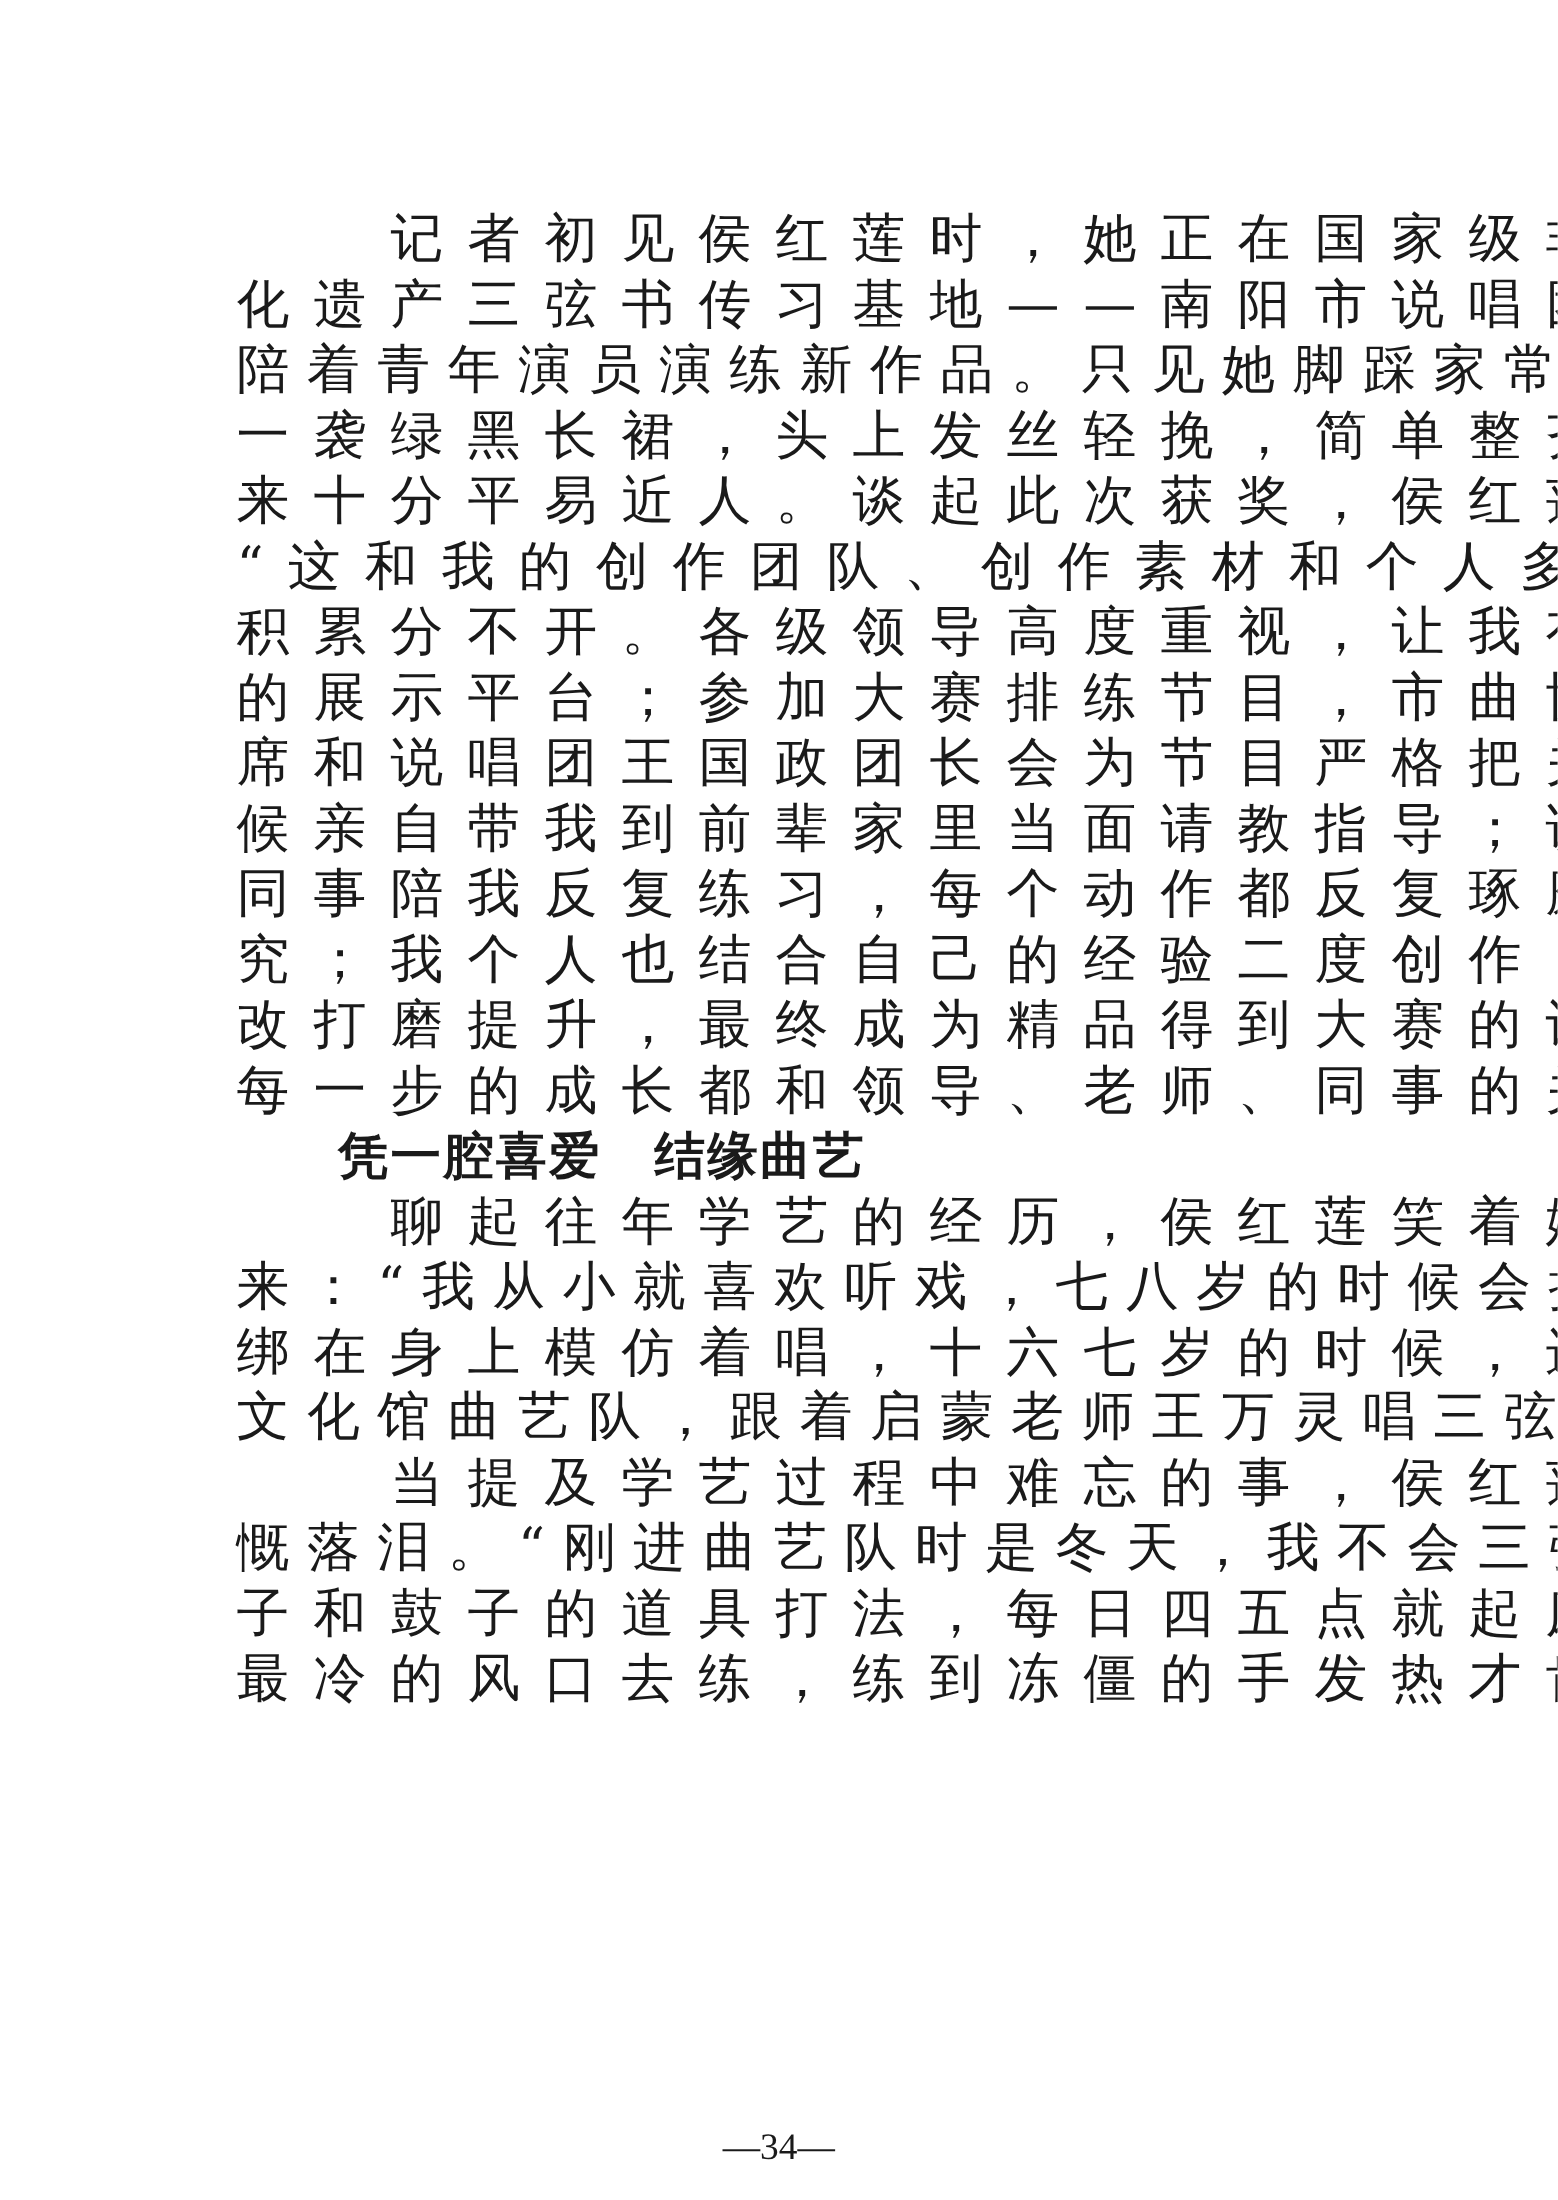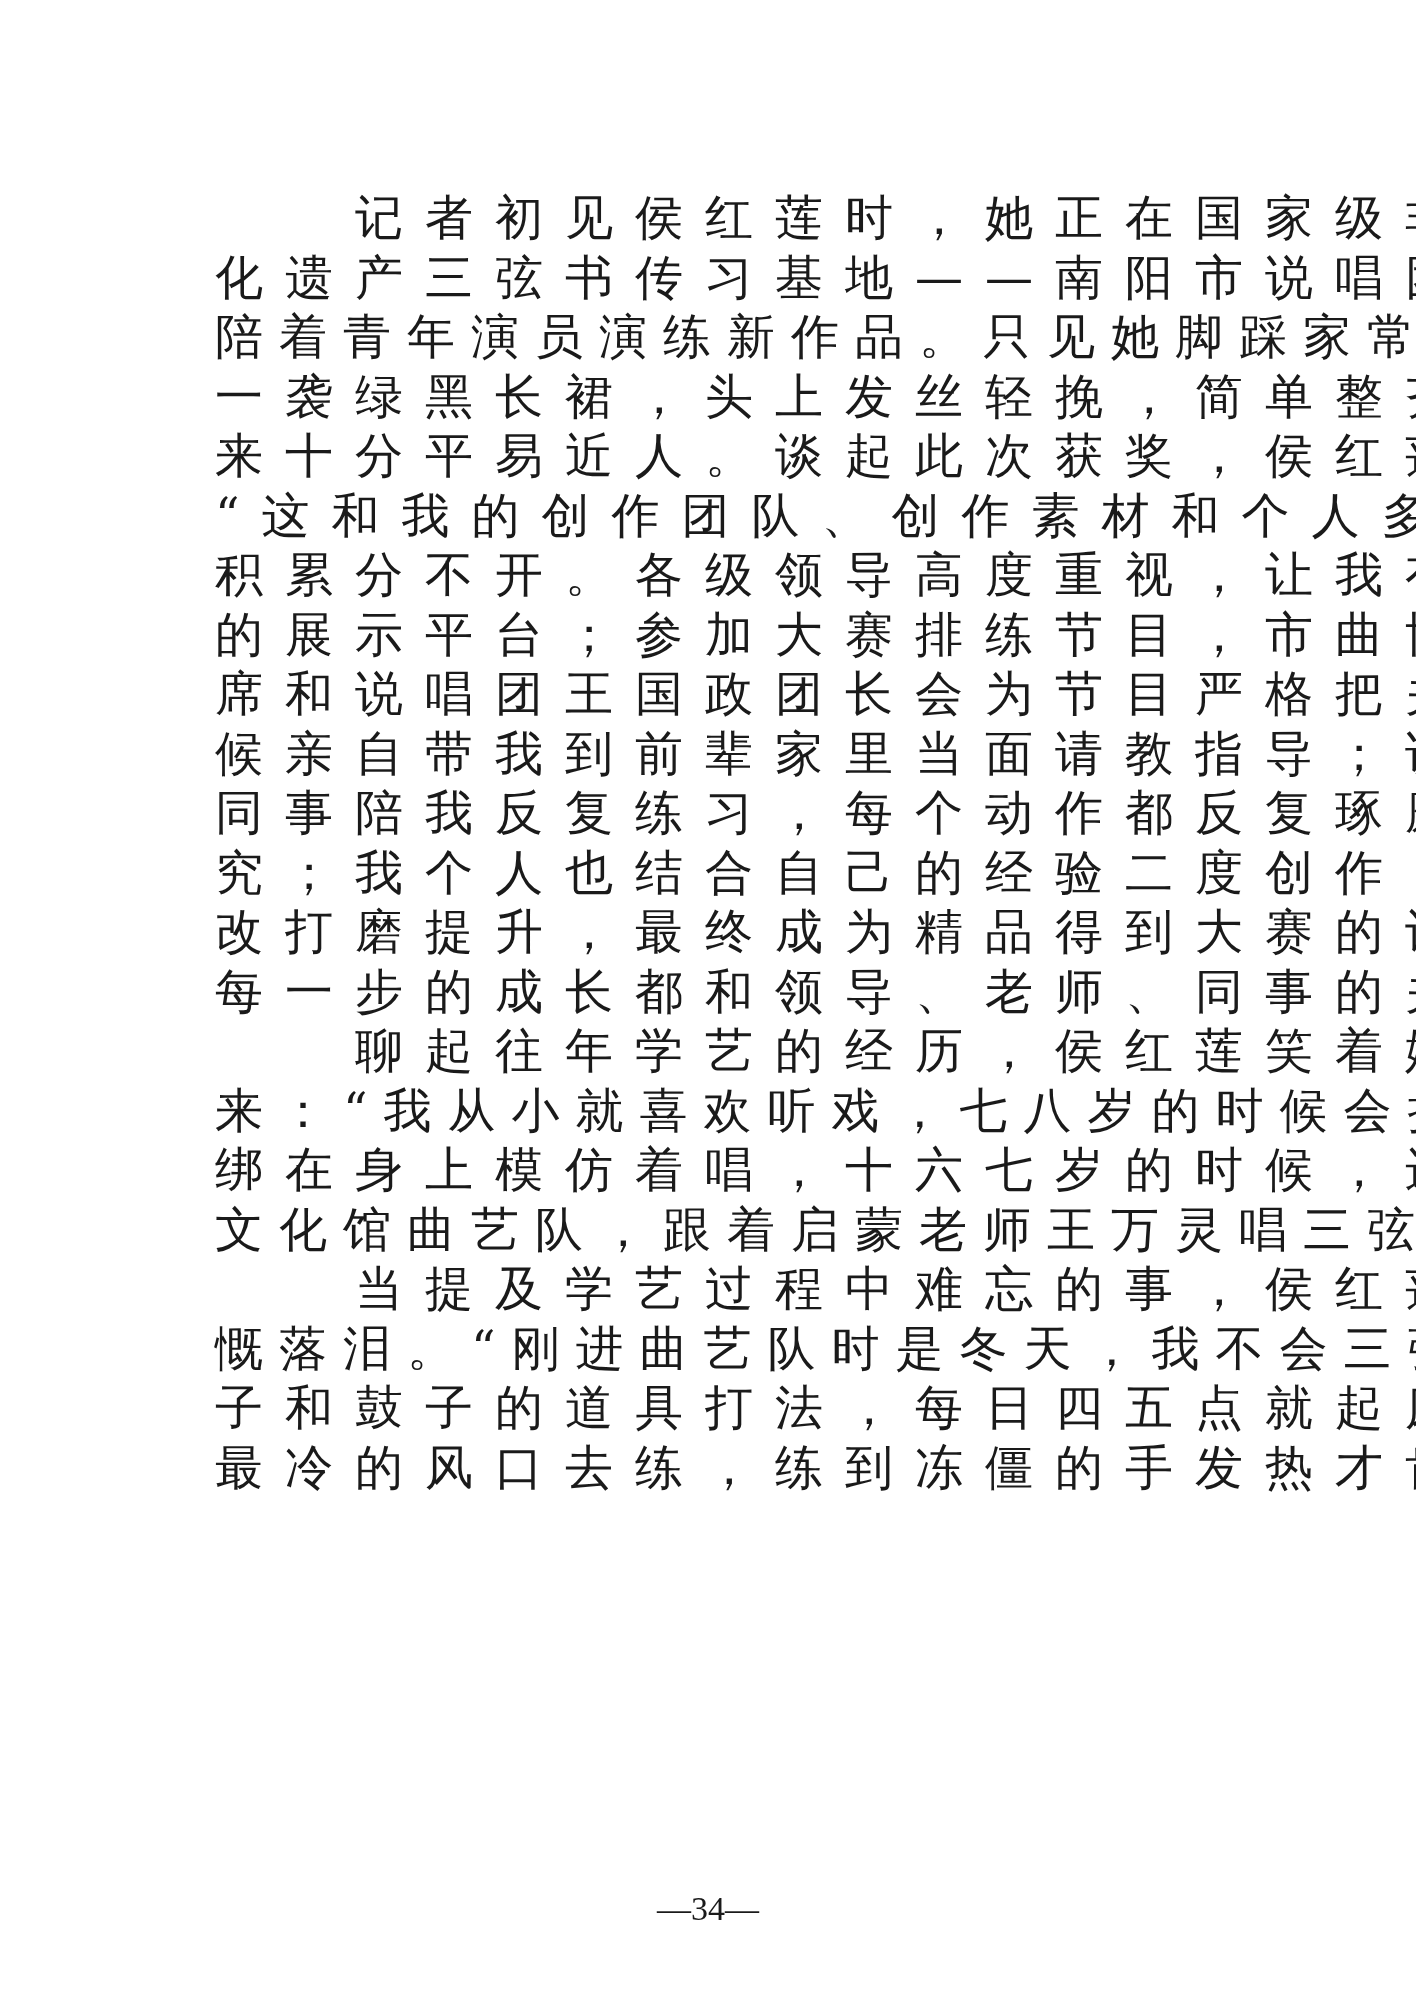--- a/index.html
+++ b/index.html
@@ -33,21 +33,21 @@
     font-family: "DejaVu Sans", "Liberation Sans", sans-serif;
     font-weight: bold;
     font-size: 46px;
     letter-spacing: 2px;
     padding-left: 92px;
   }
   .page-number {
     position: absolute;
     left: 0;
     width: 1416px;
-    top: 1890px;
+    top: 1934px;
     text-align: center;
     font-family: "Liberation Serif", "DejaVu Serif", serif;
     font-size: 34px;
     color: #1a1a1a;
   }
 </style>
 </head>
 <body>
 
 <div class="page">
@@ -58,20 +58,21 @@
   <div class="line">来十分平易近人。谈起此次获奖，侯红莲表示：</div>
   <div class="line">“这和我的创作团队、创作素材和个人多年学习</div>
   <div class="line">积累分不开。各级领导高度重视，让我有了更多</div>
   <div class="line">的展示平台；参加大赛排练节目，市曲协文华主</div>
   <div class="line">席和说唱团王国政团长会为节目严格把关，有时</div>
   <div class="line">候亲自带我到前辈家里当面请教指导；说唱团的</div>
   <div class="line">同事陪我反复练习，每个动作都反复琢磨细心研</div>
   <div class="line">究；我个人也结合自己的经验二度创作，反复修</div>
   <div class="line">改打磨提升，最终成为精品得到大赛的认可。我</div>
   <div class="line">每一步的成长都和领导、老师、同事的关心、关</div>
+  <div class="line heading">凭一腔喜爱　结缘曲艺</div>
   <div class="line">　　聊起往年学艺的经历，侯红莲笑着娓娓道</div>
   <div class="line" style="letter-spacing:16px">来：“我从小就喜欢听戏，七八岁的时候会把纱巾</div>
   <div class="line">绑在身上模仿着唱，十六七岁的时候，进入社旗</div>
   <div class="line" style="letter-spacing:16px">文化馆曲艺队，跟着启蒙老师王万灵唱三弦书。”</div>
   <div class="line">　　当提及学艺过程中难忘的事，侯红莲不禁感</div>
   <div class="line" style="letter-spacing:16px">慨落泪。“刚进曲艺队时是冬天，我不会三弦书铰</div>
   <div class="line">子和鼓子的道具打法，每日四五点就起床，站在</div>
   <div class="line">最冷的风口去练，练到冻僵的手发热才肯罢休，</div>
 </div>
 

